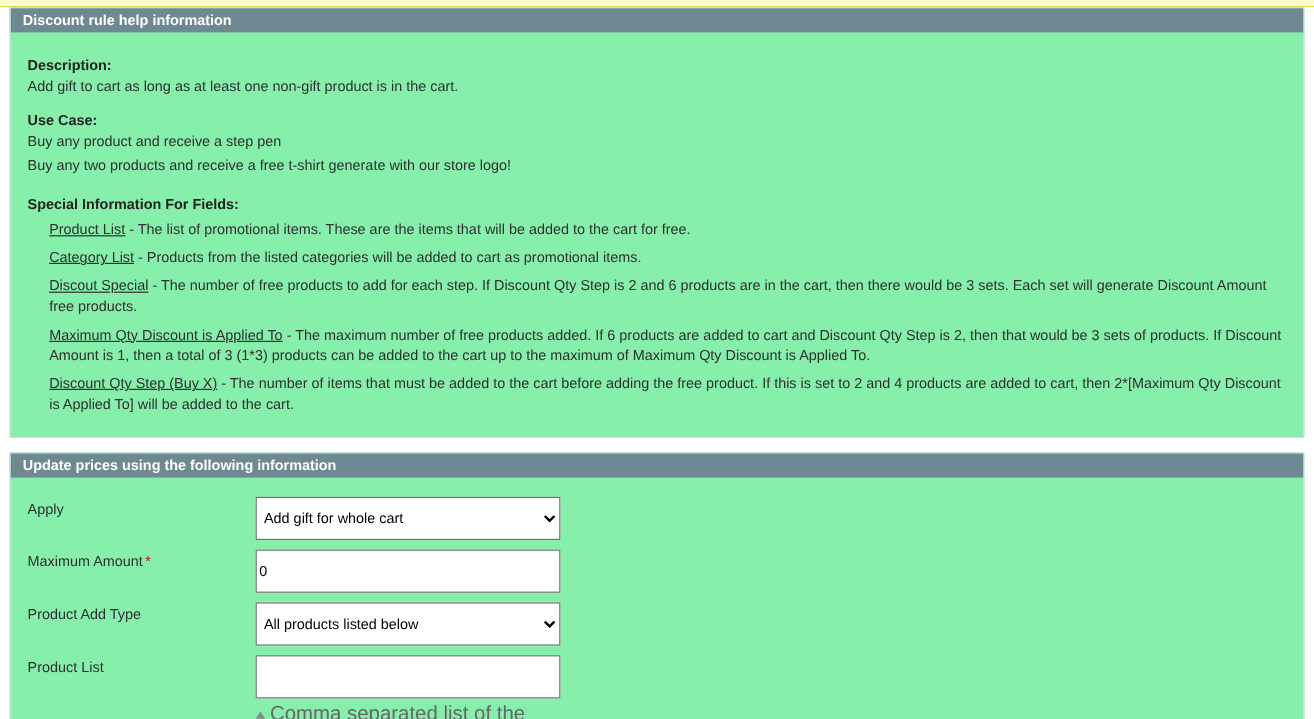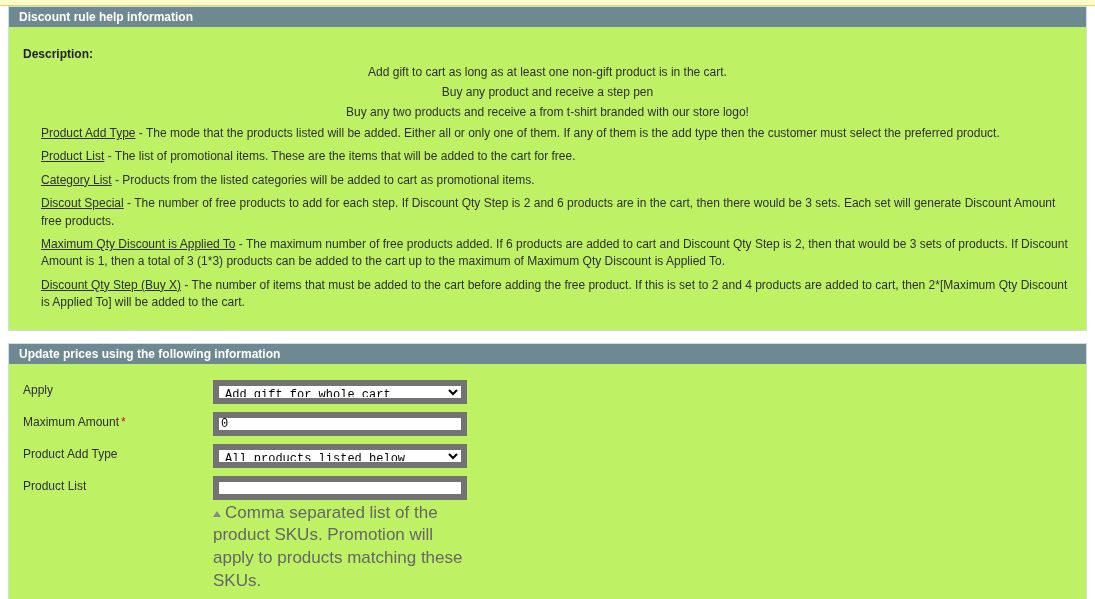--- a/index.html
+++ b/index.html
@@ -13,41 +13,40 @@
     width: 1095px;
   }
   .top-strip {
     height: 6px;
     background: #fffbcc;
     border-bottom: 1px solid #e0d95a;
   }
   .panel {
     margin: 0 8px 12px 8px;
     border: 1px solid #cddee6;
-    background: #bef264;
+    background: #86efac;
   }
   .panel-header {
     background: #6f8992;
     color: #fff;
     font-weight: bold;
     font-size: 12px;
     padding: 3px 10px;
   }
   .panel-body {
     padding: 12px 14px;
   }
   .sect-label {
     font-weight: bold;
     color: #222;
     margin: 8px 0 4px 0;
   }
   .help-text {
     color: #2f2f2f;
     margin: 2px 0 6px 0;
-    text-align: center;
   }
   .field-defs {
     margin-left: 18px;
   }
   .field-def {
     margin: 6px 0;
     line-height: 1.45;
     color: #2f2f2f;
   }
   .field-term {
@@ -62,25 +61,25 @@
   .form-label {
     width: 190px;
     padding-top: 3px;
     color: #2f2f2f;
     flex-shrink: 0;
   }
   .form-control {
     width: 254px;
   }
   select.form-control, input.form-control {
-    font-family: Liberation Mono, monospace;
+    font-family: Liberation Sans, sans-serif;
     font-size: 12px;
     padding: 1px 2px;
-    border: 6px solid #737373;
-    height: 24px;
+    border: 1px solid #737373;
+    height: 36px;
     background: #fff;
   }
   .req {
     color: #d40707;
     margin-left: 2px;
   }
   .hint {
     font-size: 17px;
     color: #666;
     width: 254px;
@@ -103,25 +102,26 @@
 
 <div class="top-strip"></div>
 
 <div class="panel">
   <div class="panel-header">Discount rule help information</div>
   <div class="panel-body">
 
     <div class="sect-label">Description:</div>
     <div class="help-text">Add gift to cart as long as at least one non-gift product is in the cart.</div>
 
+    <div class="sect-label" style="margin-top:14px">Use Case:</div>
     <div class="help-text">Buy any product and receive a step pen</div>
-    <div class="help-text">Buy any two products and receive a from t-shirt branded with our store logo!</div>
+    <div class="help-text">Buy any two products and receive a free t-shirt generate with our store logo!</div>
 
+    <div class="sect-label" style="margin-top:18px">Special Information For Fields:</div>
     <div class="field-defs">
-      <div class="field-def"><span class="field-term">Product Add Type</span><span> - The mode that the products listed will be added. Either all or only one of them. If any of them is the add type then the customer must select the preferred product.</span></div>
       <div class="field-def"><span class="field-term">Product List</span><span> - The list of promotional items. These are the items that will be added to the cart for free.</span></div>
       <div class="field-def"><span class="field-term">Category List</span><span> - Products from the listed categories will be added to cart as promotional items.</span></div>
       <div class="field-def"><span class="field-term">Discout Special</span><span> - The number of free products to add for each step. If Discount Qty Step is 2 and 6 products are in the cart, then there would be 3 sets. Each set will generate Discount Amount free products.</span></div>
       <div class="field-def"><span class="field-term">Maximum Qty Discount is Applied To</span><span> - The maximum number of free products added. If 6 products are added to cart and Discount Qty Step is 2, then that would be 3 sets of products. If Discount Amount is 1, then a total of 3 (1*3) products can be added to the cart up to the maximum of Maximum Qty Discount is Applied To.</span></div>
       <div class="field-def"><span class="field-term">Discount Qty Step (Buy X)</span><span> - The number of items that must be added to the cart before adding the free product. If this is set to 2 and 4 products are added to cart, then 2*[Maximum Qty Discount is Applied To] will be added to the cart.</span></div>
     </div>
   </div>
 </div>
 
 <div class="panel">

